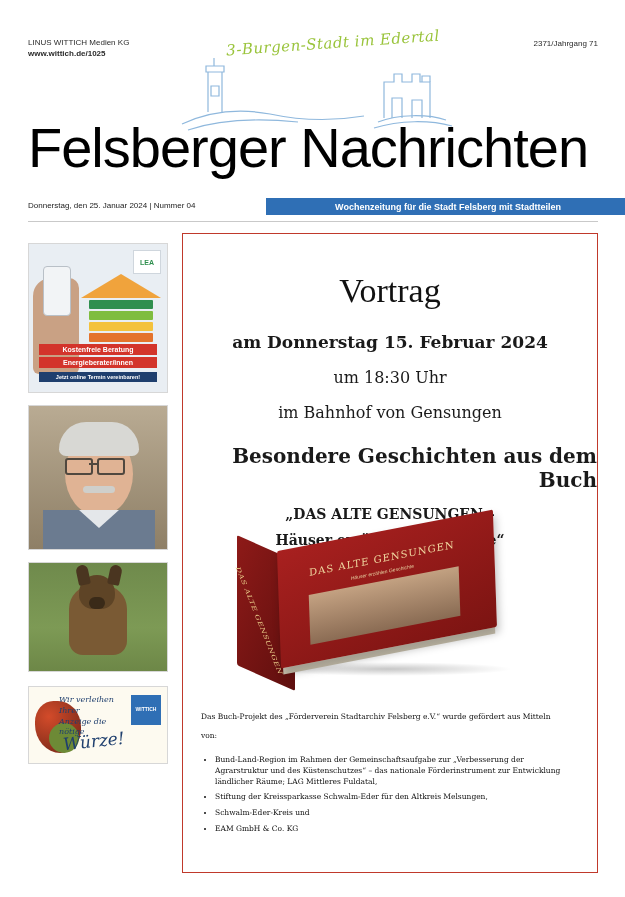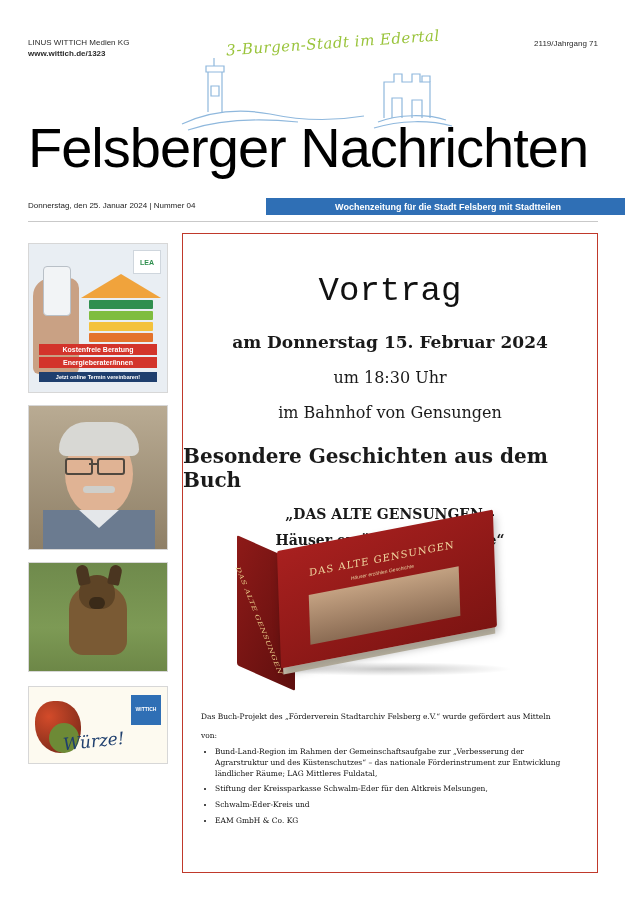--- a/index.html
+++ b/index.html
@@ -276,21 +276,21 @@
     left: 182px;
     top: 233px;
     width: 416px;
     height: 640px;
     border: 1px solid #c0392b;
     box-sizing: border-box;
     background: #ffffff;
   }
   .ad-h1 {
     text-align: center;
-    font-family: Liberation Mono, monospace;
+    font-family: Liberation Serif, serif;
     font-size: 34px;
     color: #111;
     margin-top: 38px;
   }
   .ad-l2 {
     text-align: center;
     font-family: "DejaVu Serif", serif;
     font-weight: bold;
     font-size: 17px;
     margin-top: 22px;
@@ -307,21 +307,21 @@
     font-size: 16px;
     margin-top: 16px;
   }
   .ad-l5 {
     text-align: center;
     font-family: "DejaVu Serif", serif;
     font-size: 16px;
     margin-top: 16px;
   }
   .ad-h2 {
-    text-align: left;
+    text-align: right;
     font-family: "DejaVu Serif", serif;
     font-weight: bold;
     font-size: 20px;
     margin-top: 22px;
   }
   .ad-h3 {
     text-align: center;
     font-family: "DejaVu Serif", serif;
     font-weight: bold;
     font-size: 14px;
@@ -404,36 +404,36 @@
     position: absolute;
     left: 18px;
     top: 478px;
     right: 18px;
     font-family: "DejaVu Serif", serif;
     font-size: 7.5px;
     line-height: 1.45;
     color: #111;
   }
   .foot .lead { margin-bottom: 8px; }
-  .foot .von { margin-bottom: 5px; }
+  .foot .von { margin-bottom: 13px; }
   .foot ul { margin: 0; padding-left: 14px; }
   .foot li { margin-bottom: 5px; }
 </style>
 </head>
 <body>
 
 <div class="page">
 
   <div class="masthead">
     <div class="mh-row">
       <div class="mh-left">
         <div>LINUS WITTICH Medien KG</div>
-        <div class="bold">www.wittich.de/1323</div>
+        <div class="bold">www.wittich.de/1025</div>
       </div>
-      <div class="mh-right">2119/Jahrgang 71</div>
+      <div class="mh-right">2371/Jahrgang 71</div>
     </div>
 
     <div class="slogan">3-Burgen-Stadt im Edertal</div>
 
     <svg class="art" viewBox="0 0 280 86" xmlns="http://www.w3.org/2000/svg">
       <g fill="none" stroke="#8fb8dd" stroke-width="1.2">
 
         <path d="M36 14 v-8 M28 14 h18 v6 h-18 z"></path>
         <path d="M30 20 v40 M44 20 v40"></path>
         <path d="M33 34 h8 v10 h-8 z"></path>
@@ -497,20 +497,25 @@
       <div class="head"></div>
       <div class="ear e1"></div>
       <div class="ear e2"></div>
       <div class="snout"></div>
     </div>
 
     <div class="thumb t4">
       <div class="adbg"></div>
       <div class="veg"></div>
       <div class="veg2"></div>
+      <div class="adtext">
+        <div>Wir verleihen Ihrer</div>
+        <div>Anzeige die</div>
+        <div>nötige</div>
+      </div>
       <div class="wuerze">Würze!</div>
       <div class="logo">
         <span>WITTICH</span>
       </div>
     </div>
   </div>
 
   <div class="adbox">
 
     <div class="ad-h1">Vortrag</div>

